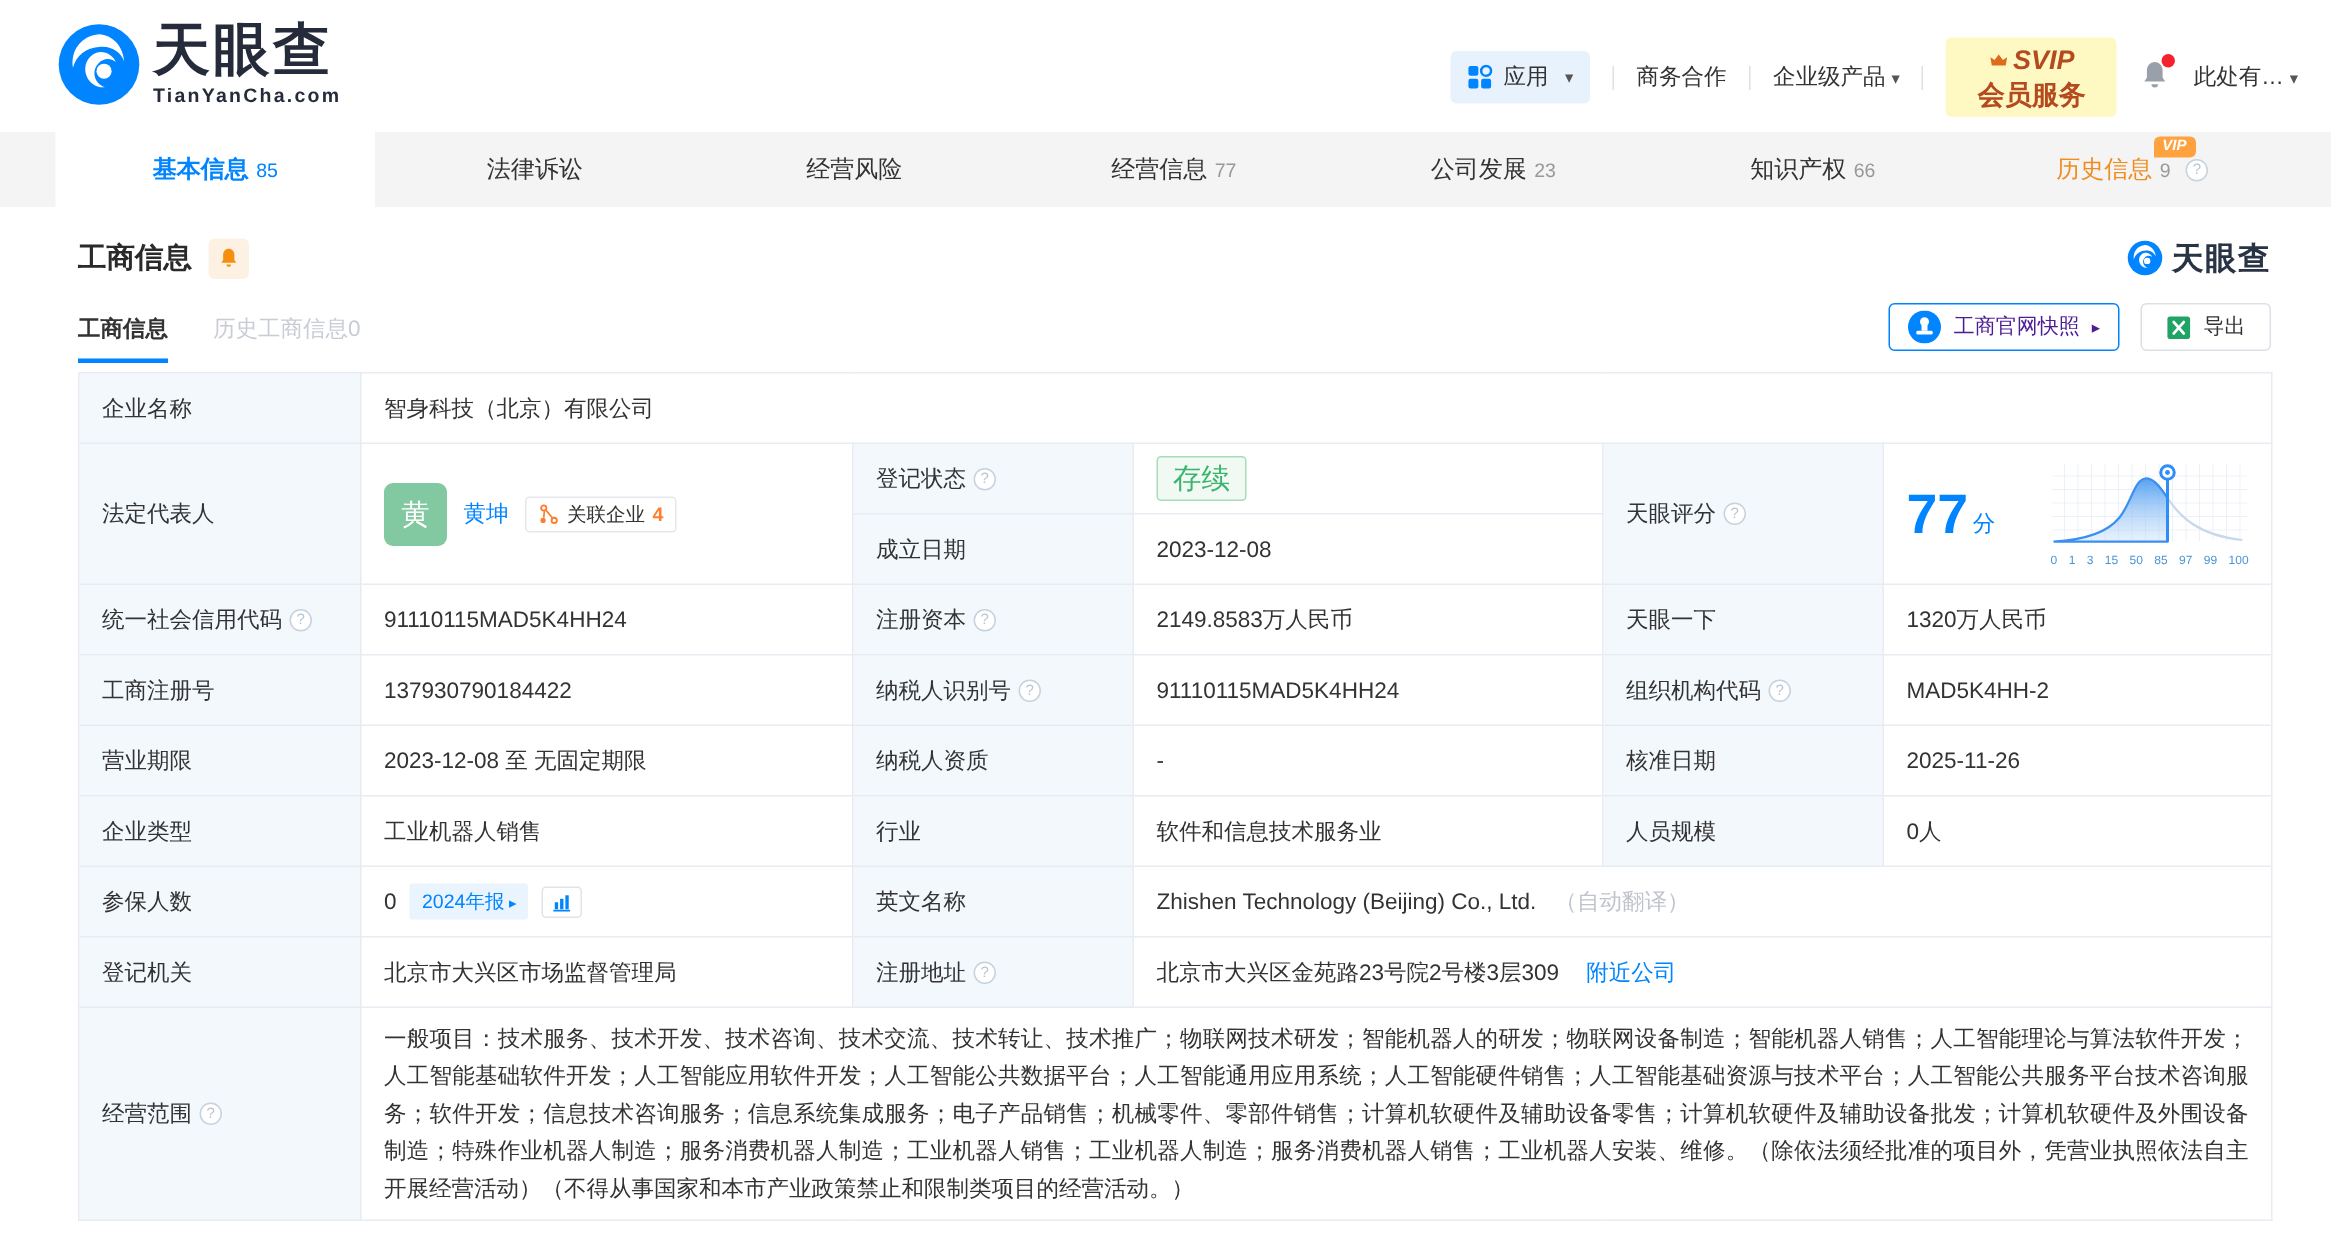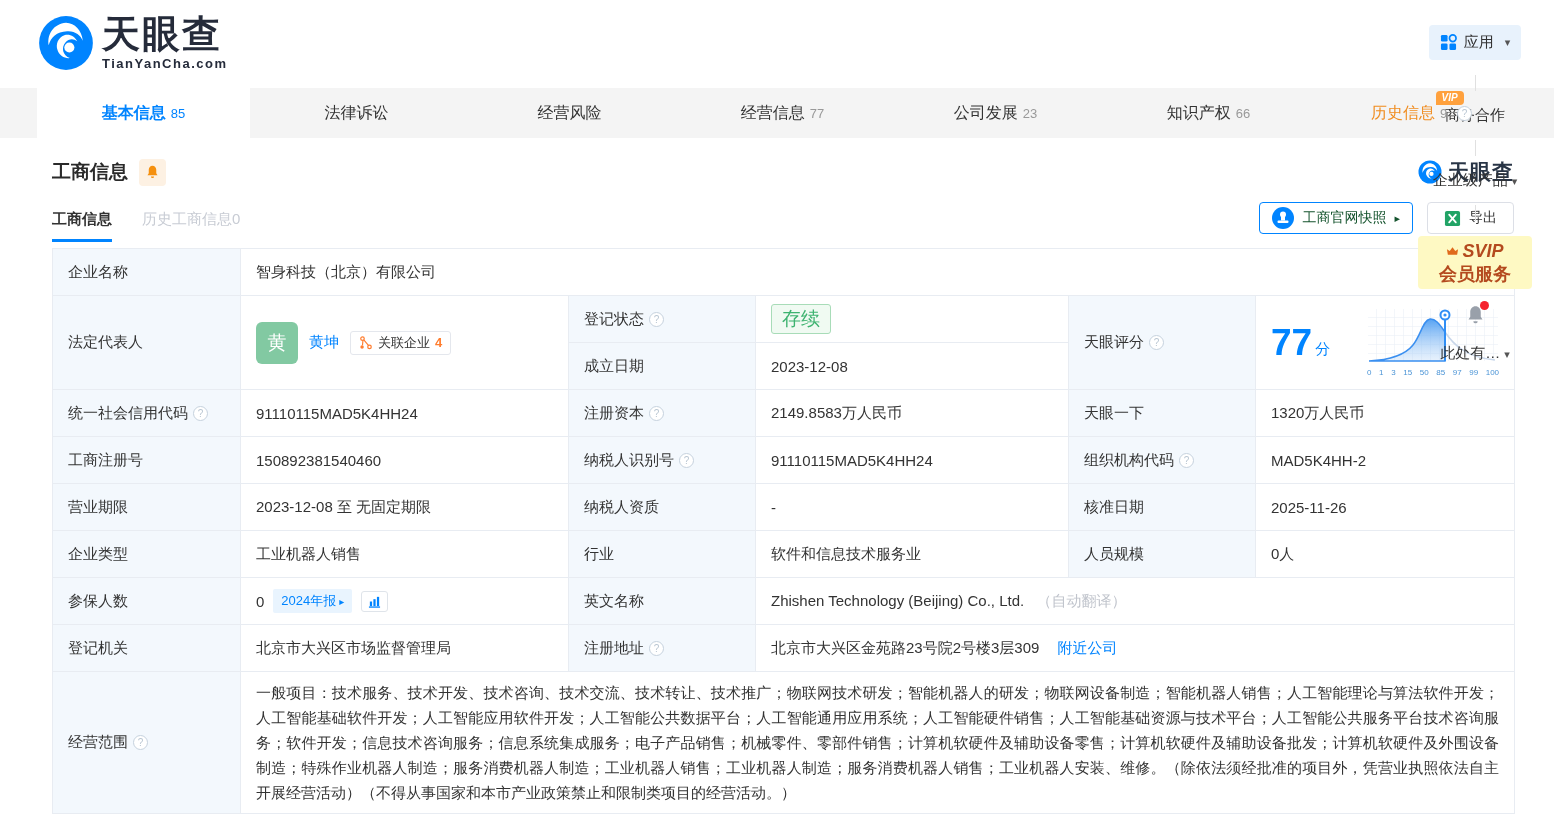--- a/index.html
+++ b/index.html
@@ -25,21 +25,21 @@
   .srow { display:flex; height:36px; position:relative; }
   .sinput { flex:1; border:1px solid #3d93e0; border-right:none; padding:0 40px 0 12px;
     font-size:15px; color:#333; outline:none; font-family:inherit;}
   .clear { position:absolute; right:98px; top:9px; width:18px; height:18px; border-radius:50%;
     background:#ccd2d9; color:#fff; font-size:12px; display:flex; align-items:center;
     justify-content:center; cursor:pointer;}
   .go-btn { width:88px; background:#0084ff; color:#fff; border:none; font-size:15px;
     cursor:pointer; font-family:inherit;}
 
   .hnav { position:absolute; right:22px; top:25px; display:flex; align-items:center; gap:15px;
-    font-size:15px; color:#333;flex-direction:column; }
+    font-size:15px; color:#333; }
   .apps { background:#e8f2fc; border-radius:4px; padding:8px 11px; display:flex; gap:7px;
     align-items:center; cursor:pointer;}
   .caret::after { content:"▾"; font-size:11px; color:#555; margin-left:4px; }
   .hdiv { width:1px; height:16px; background:#e0e0e0; }
   .hlink { cursor:pointer; }
   .svip { background:#fef9c3; border-radius:4px; padding:4px 21px; text-align:center;
     font-size:18px; color:#b44a1e; font-weight:bold; line-height:1.25; cursor:pointer;}
   .svip .s1 { font-style:italic; display:flex; align-items:center; gap:3px; justify-content:center;}
   .bell-wrap { position:relative; cursor:pointer; }
   .red-dot { position:absolute; top:-3px; right:-3px; width:9px; height:9px; background:#f5222d;
@@ -69,21 +69,21 @@
   .watermark { display:flex; align-items:center; gap:6px; }
   .watermark svg { width:24px; height:24px; }
   .wm-text { font-size:21px; font-weight:bold; color:#283445; letter-spacing:1px;}
 
   .subtab-row { margin:16px 40px 0 52px; display:flex; align-items:flex-end; justify-content:space-between; }
   .subtabs { display:flex; gap:30px; font-size:15px; }
   .subtab { padding-bottom:10px; border-bottom:3px solid transparent; cursor:pointer; }
   .subtab.active { color:#333; font-weight:bold; border-bottom-color:#0084ff; }
   .subtab.muted { color:#c8ccd4; }
   .act-btns { display:flex; gap:14px; padding-bottom:8px; }
-  .btn-snapshot { display:flex; align-items:center; gap:8px; border:1px solid #0084ff; color:#14532d;
+  .btn-snapshot { display:flex; align-items:center; gap:8px; border:1px solid #0084ff; color:#4c1d95;
     border-radius:4px; padding:4px 12px; font-size:14px; background:#fff; cursor:pointer; font-family:inherit;}
   .btn-snapshot::after { content:"▸"; font-size:11px; }
   .btn-export { display:flex; align-items:center; gap:8px; border:1px solid #dcdfe6; border-radius:4px;
     padding:4px 16px; font-size:14px; color:#333; background:#fff; cursor:pointer; font-family:inherit;}
 
   
   table.info { margin:6px 40px 0 52px; width:1462px; border-collapse:collapse; table-layout:fixed; }
   .info td { border:1px solid #e8ecf2; font-size:15px; color:#333; padding:8px 15px;
     vertical-align:middle; height:47px; }
   .info td.lbl { background:#f3f8fd; }
@@ -354,21 +354,21 @@
         </td>
     <td><span>2149.8583万人民币</span></td>
     <td class="lbl">
       <span>天眼一下</span></td>
     <td><span>1320万人民币</span></td>
   </tr>
 
   <tr>
     <td class="lbl">
       <span>工商注册号</span></td>
-    <td><span>150892381540460</span></td>
+    <td><span>137930790184422</span></td>
     <td class="lbl">
       <div class="lblwrap">
             <span>纳税人识别号</span>
             <span class="q"></span>
           </div>
         </td>
     <td><span>91110115MAD5K4HH24</span></td>
     <td class="lbl">
       <div class="lblwrap">
             <span>组织机构代码</span>

